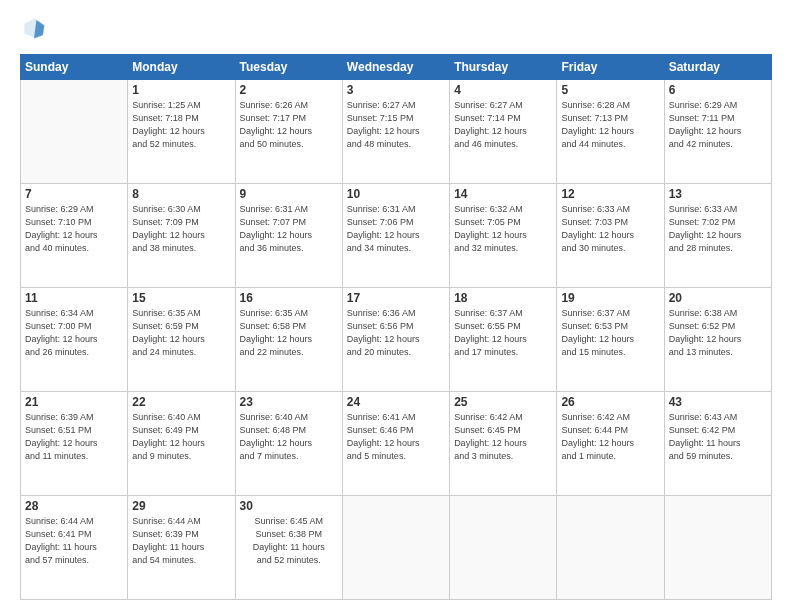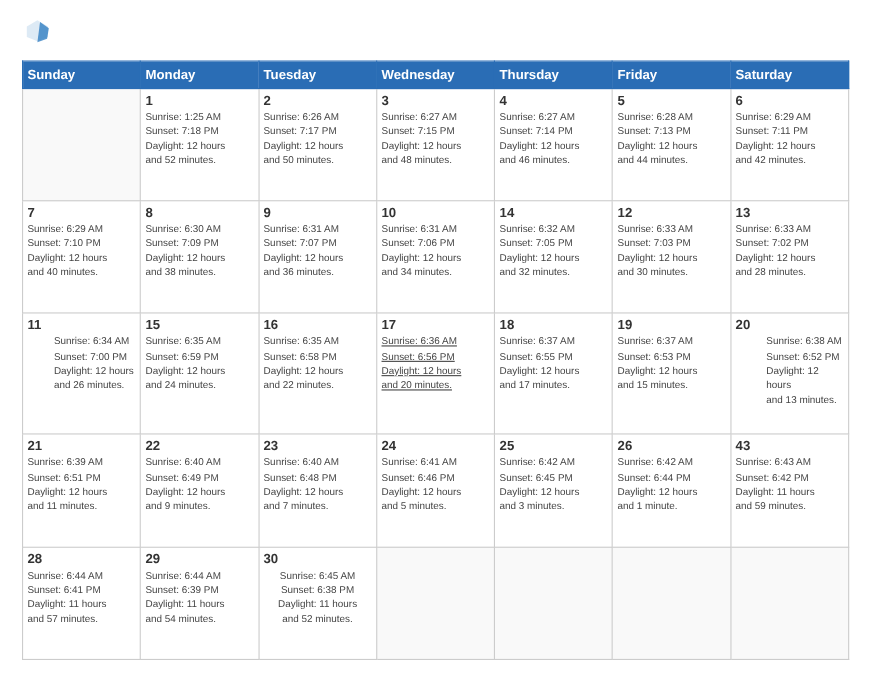--- a/index.html
+++ b/index.html
@@ -217,63 +217,63 @@
             <span class="day-number">13</span>
             <div class="day-info" style="white-space: pre-line;">Sunrise: 6:33 AM
 Sunset: 7:02 PM
 Daylight: 12 hours
 and 28 minutes.</div>
           </td>
         </tr>
         <tr>
           <td>
             <span class="day-number">11</span>
-            <div class="day-info" style="white-space: pre-line; margin-left: 24px;">Sunrise: 6:34 AM
+            <div class="day-info" style="white-space: pre-line;">Sunrise: 6:34 AM
 Sunset: 7:00 PM
 Daylight: 12 hours
 and 26 minutes.</div>
           </td>
           <td>
             <span class="day-number">15</span>
             <div class="day-info" style="white-space: pre-line;">Sunrise: 6:35 AM
 Sunset: 6:59 PM
 Daylight: 12 hours
 and 24 minutes.</div>
           </td>
           <td>
             <span class="day-number">16</span>
             <div class="day-info" style="white-space: pre-line;">Sunrise: 6:35 AM
 Sunset: 6:58 PM
 Daylight: 12 hours
 and 22 minutes.</div>
           </td>
           <td>
             <span class="day-number">17</span>
-            <div class="day-info" style="white-space: pre-line; text-decoration: underline;">Sunrise: 6:36 AM
+            <div class="day-info" style="white-space: pre-line;">Sunrise: 6:36 AM
 Sunset: 6:56 PM
 Daylight: 12 hours
 and 20 minutes.</div>
           </td>
           <td>
             <span class="day-number">18</span>
             <div class="day-info" style="white-space: pre-line;">Sunrise: 6:37 AM
 Sunset: 6:55 PM
 Daylight: 12 hours
 and 17 minutes.</div>
           </td>
           <td>
             <span class="day-number">19</span>
             <div class="day-info" style="white-space: pre-line;">Sunrise: 6:37 AM
 Sunset: 6:53 PM
 Daylight: 12 hours
 and 15 minutes.</div>
           </td>
           <td>
             <span class="day-number">20</span>
-            <div class="day-info" style="white-space: pre-line; margin-left: 28px;">Sunrise: 6:38 AM
+            <div class="day-info" style="white-space: pre-line;">Sunrise: 6:38 AM
 Sunset: 6:52 PM
 Daylight: 12 hours
 and 13 minutes.</div>
           </td>
         </tr>
         <tr>
           <td>
             <span class="day-number">21</span>
             <div class="day-info" style="white-space: pre-line;">Sunrise: 6:39 AM
 Sunset: 6:51 PM

